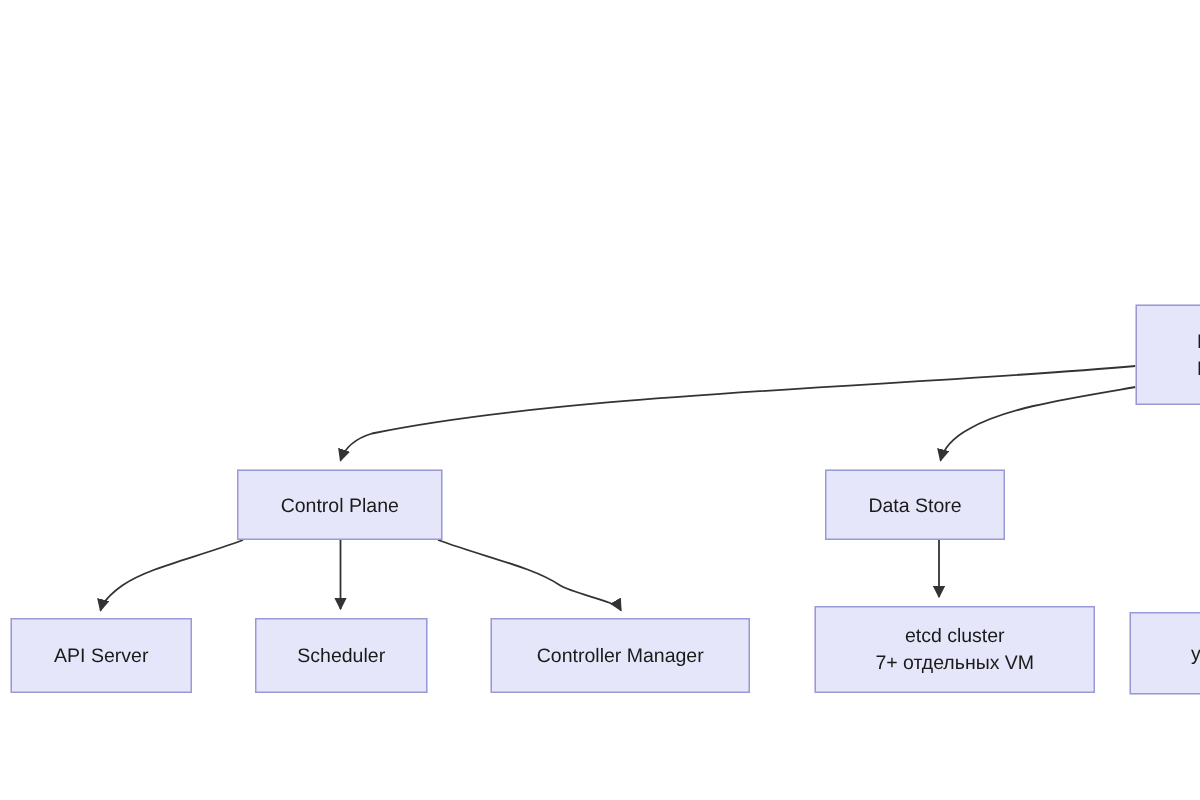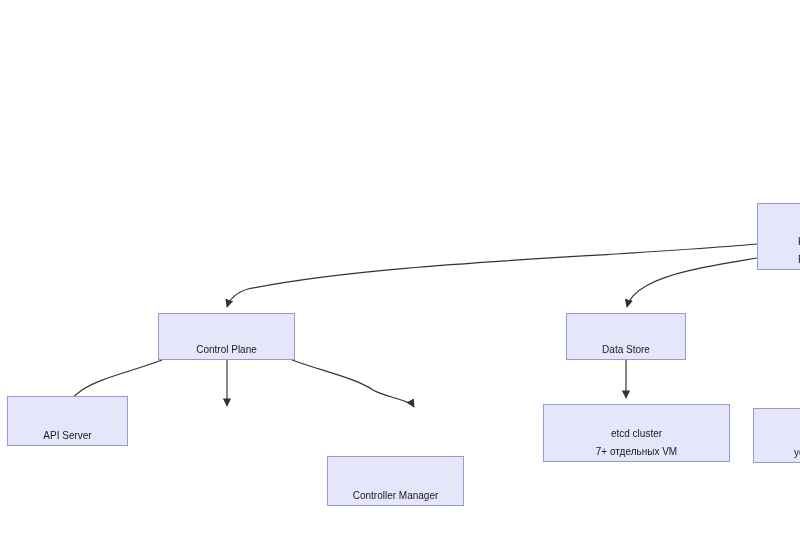--- a/index.html
+++ b/index.html
@@ -26,23 +26,23 @@
     pointer-events: none;
   }
   .node {
     position: absolute;
     box-sizing: border-box;
     background: #e6e6fb;
     border: 1px solid #9999d6;
     display: flex;
     flex-direction: column;
     align-items: center;
-    justify-content: flex-end;
+    justify-content: center;
     color: #1a1a1a;
-    font-size: 10px;
+    font-size: 13px;
     line-height: 18px;
     text-align: center;
     white-space: nowrap;
   }
   .node .line {
     display: block;
   }
   .node.clipped-right {
     align-items: flex-start;
     padding-left: 40px;
@@ -75,30 +75,33 @@
 
   <div class="node clipped-right" style="left:757px; top:203px; width:96px; height:67px;">
     <span class="line">К</span>
     <span class="line">Раз</span>
   </div>
 
   <div class="node" style="left:158px; top:313px; width:137px; height:47px;">
     <span class="line">Control Plane</span>
   </div>
 
-  <div class="node" style="left:566px; top:313px; width:120px; height:47px;">
+  <div class="node" style="left:550px; top:313px; width:120px; height:47px;">
     <span class="line">Data Store</span>
   </div>
 
-  <div class="node" style="left:7px; top:396px; width:121px; height:50px;">
+  <div class="node" style="left:7px; top:412px; width:121px; height:50px;">
     <span class="line">API Server</span>
   </div>
 
+  <div class="node" style="left:170px; top:412px; width:115px; height:50px;">
+    <span class="line">Scheduler</span>
+  </div>
 
-  <div class="node" style="left:327px; top:412px; width:137px; height:50px;margin-top:44px;">
+  <div class="node" style="left:327px; top:412px; width:173px; height:50px;">
     <span class="line">Controller Manager</span>
   </div>
 
   <div class="node" style="left:543px; top:404px; width:187px; height:58px;">
     <span class="line">etcd cluster</span>
     <span class="line">7+ отдельных VM</span>
   </div>
 
   <div class="node clipped-right" style="left:753px; top:408px; width:90px; height:55px;">
     <span class="line">уста</span>

